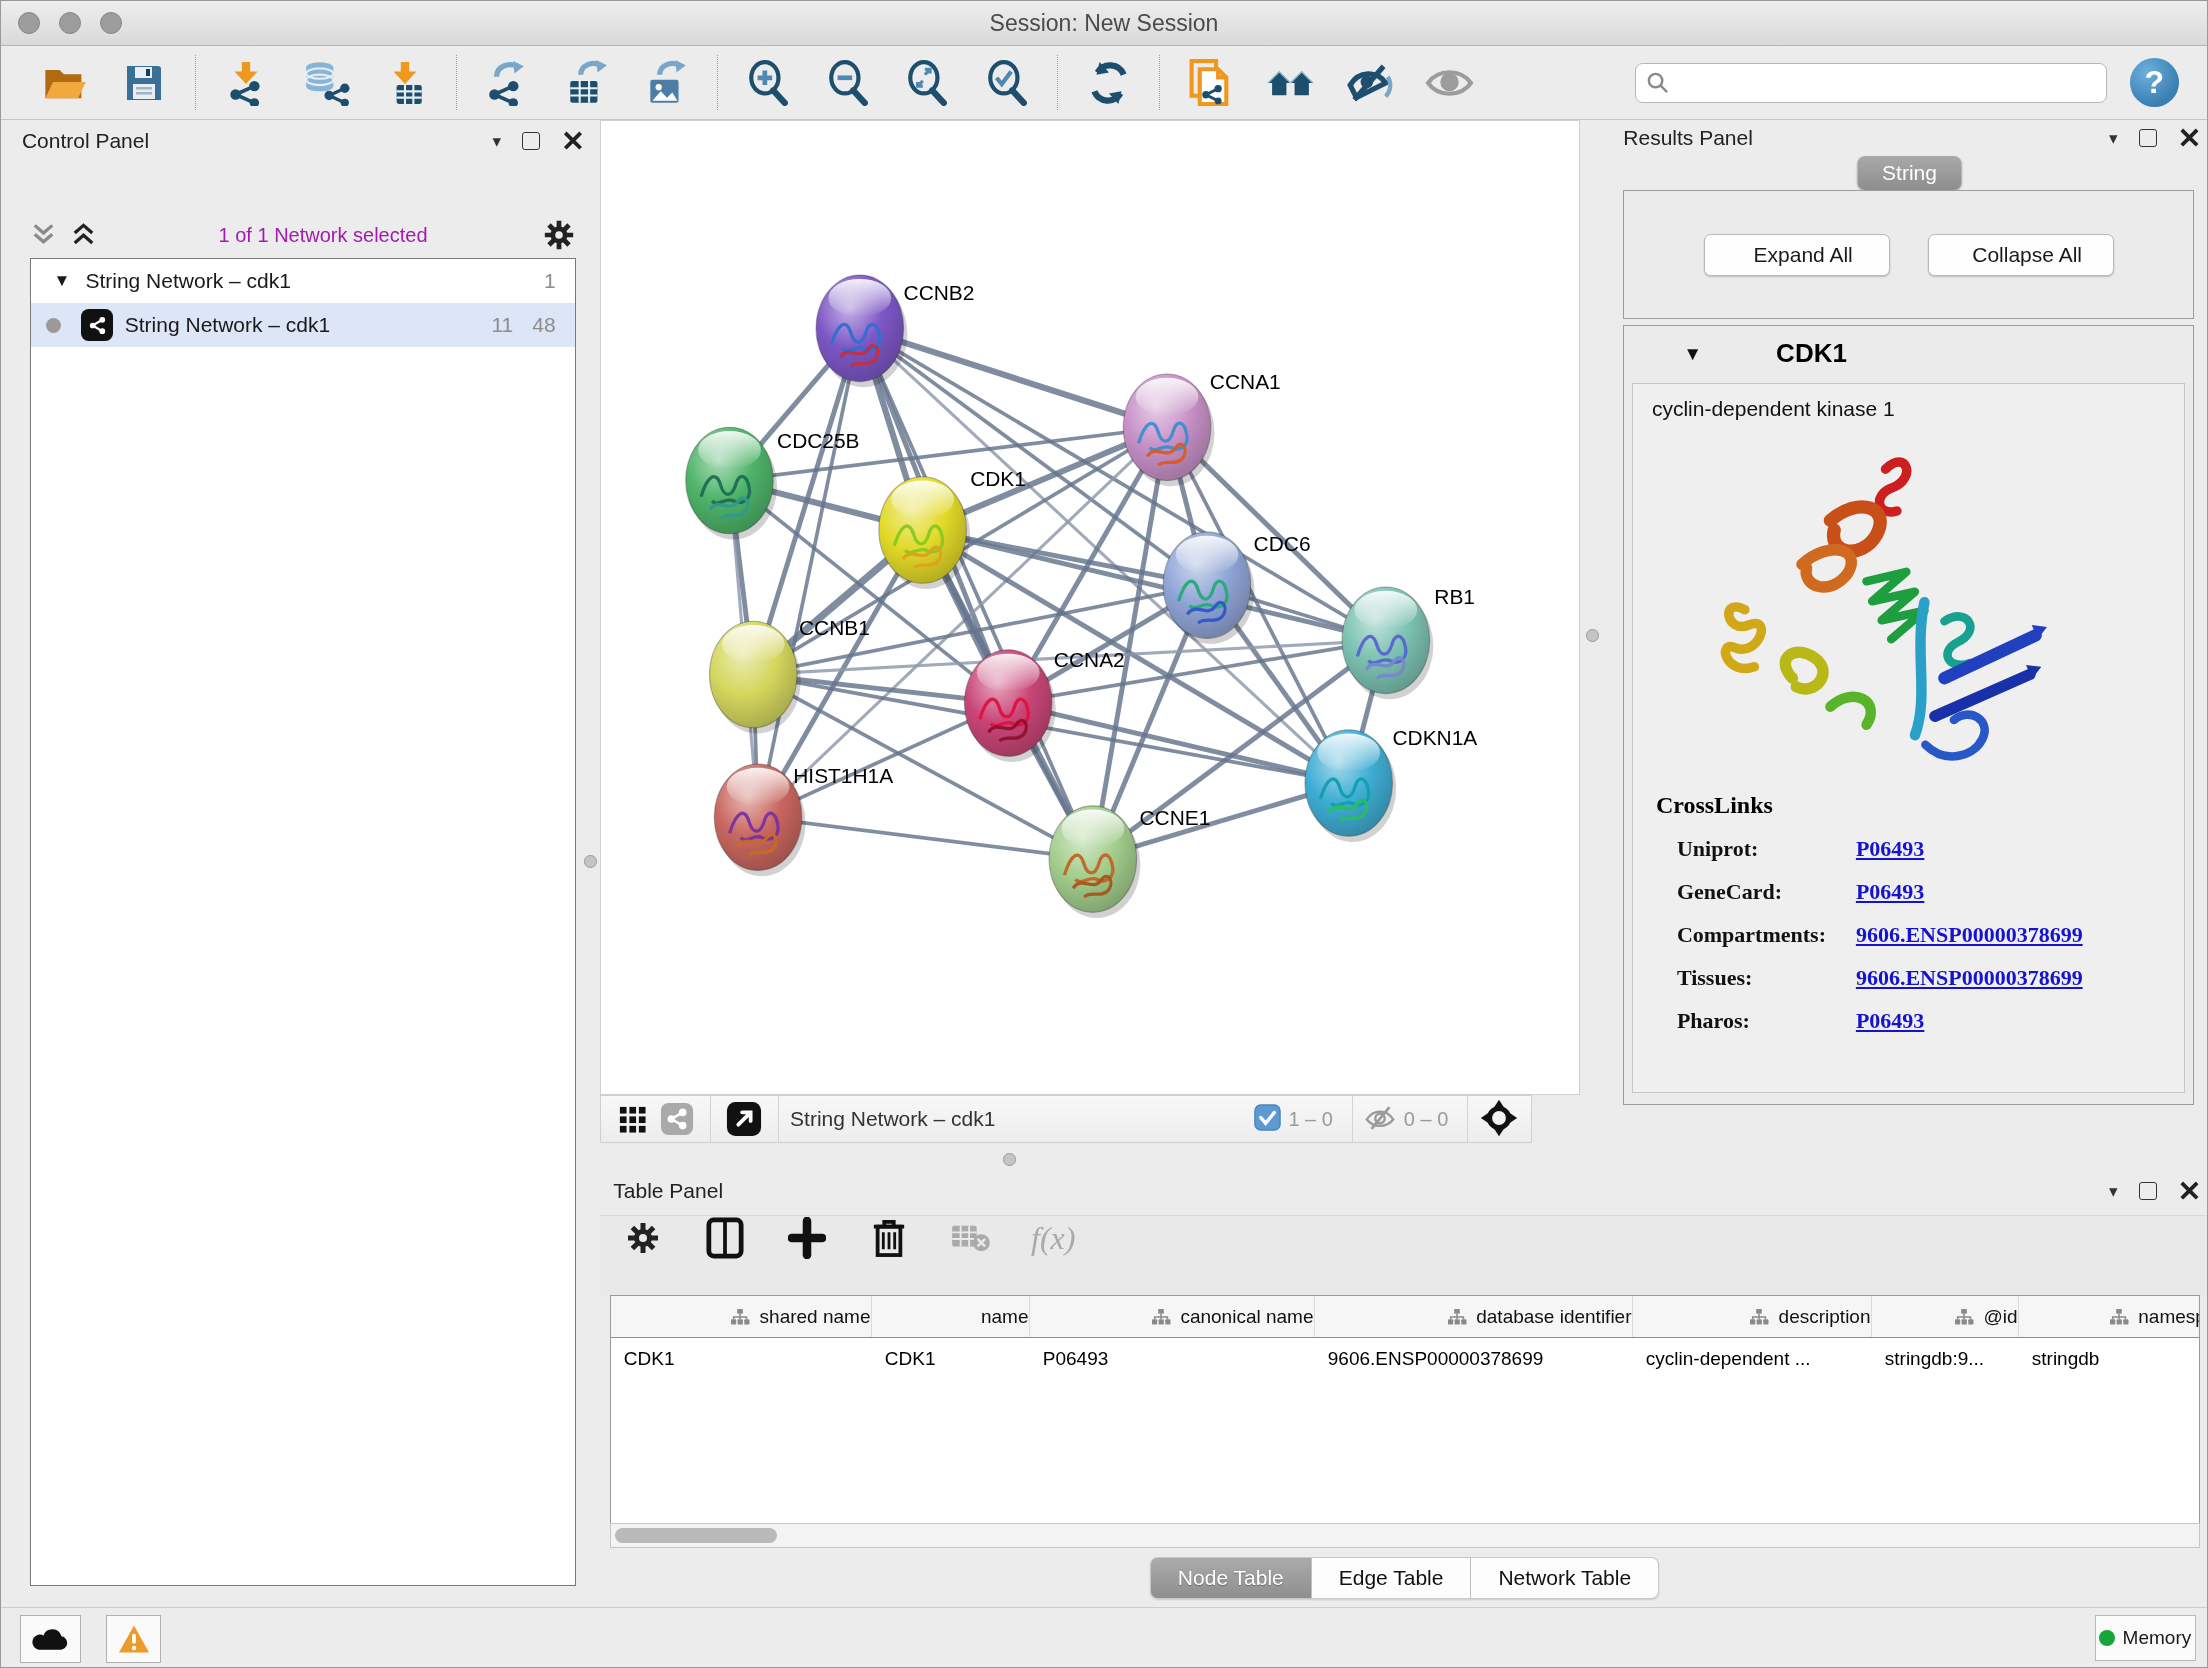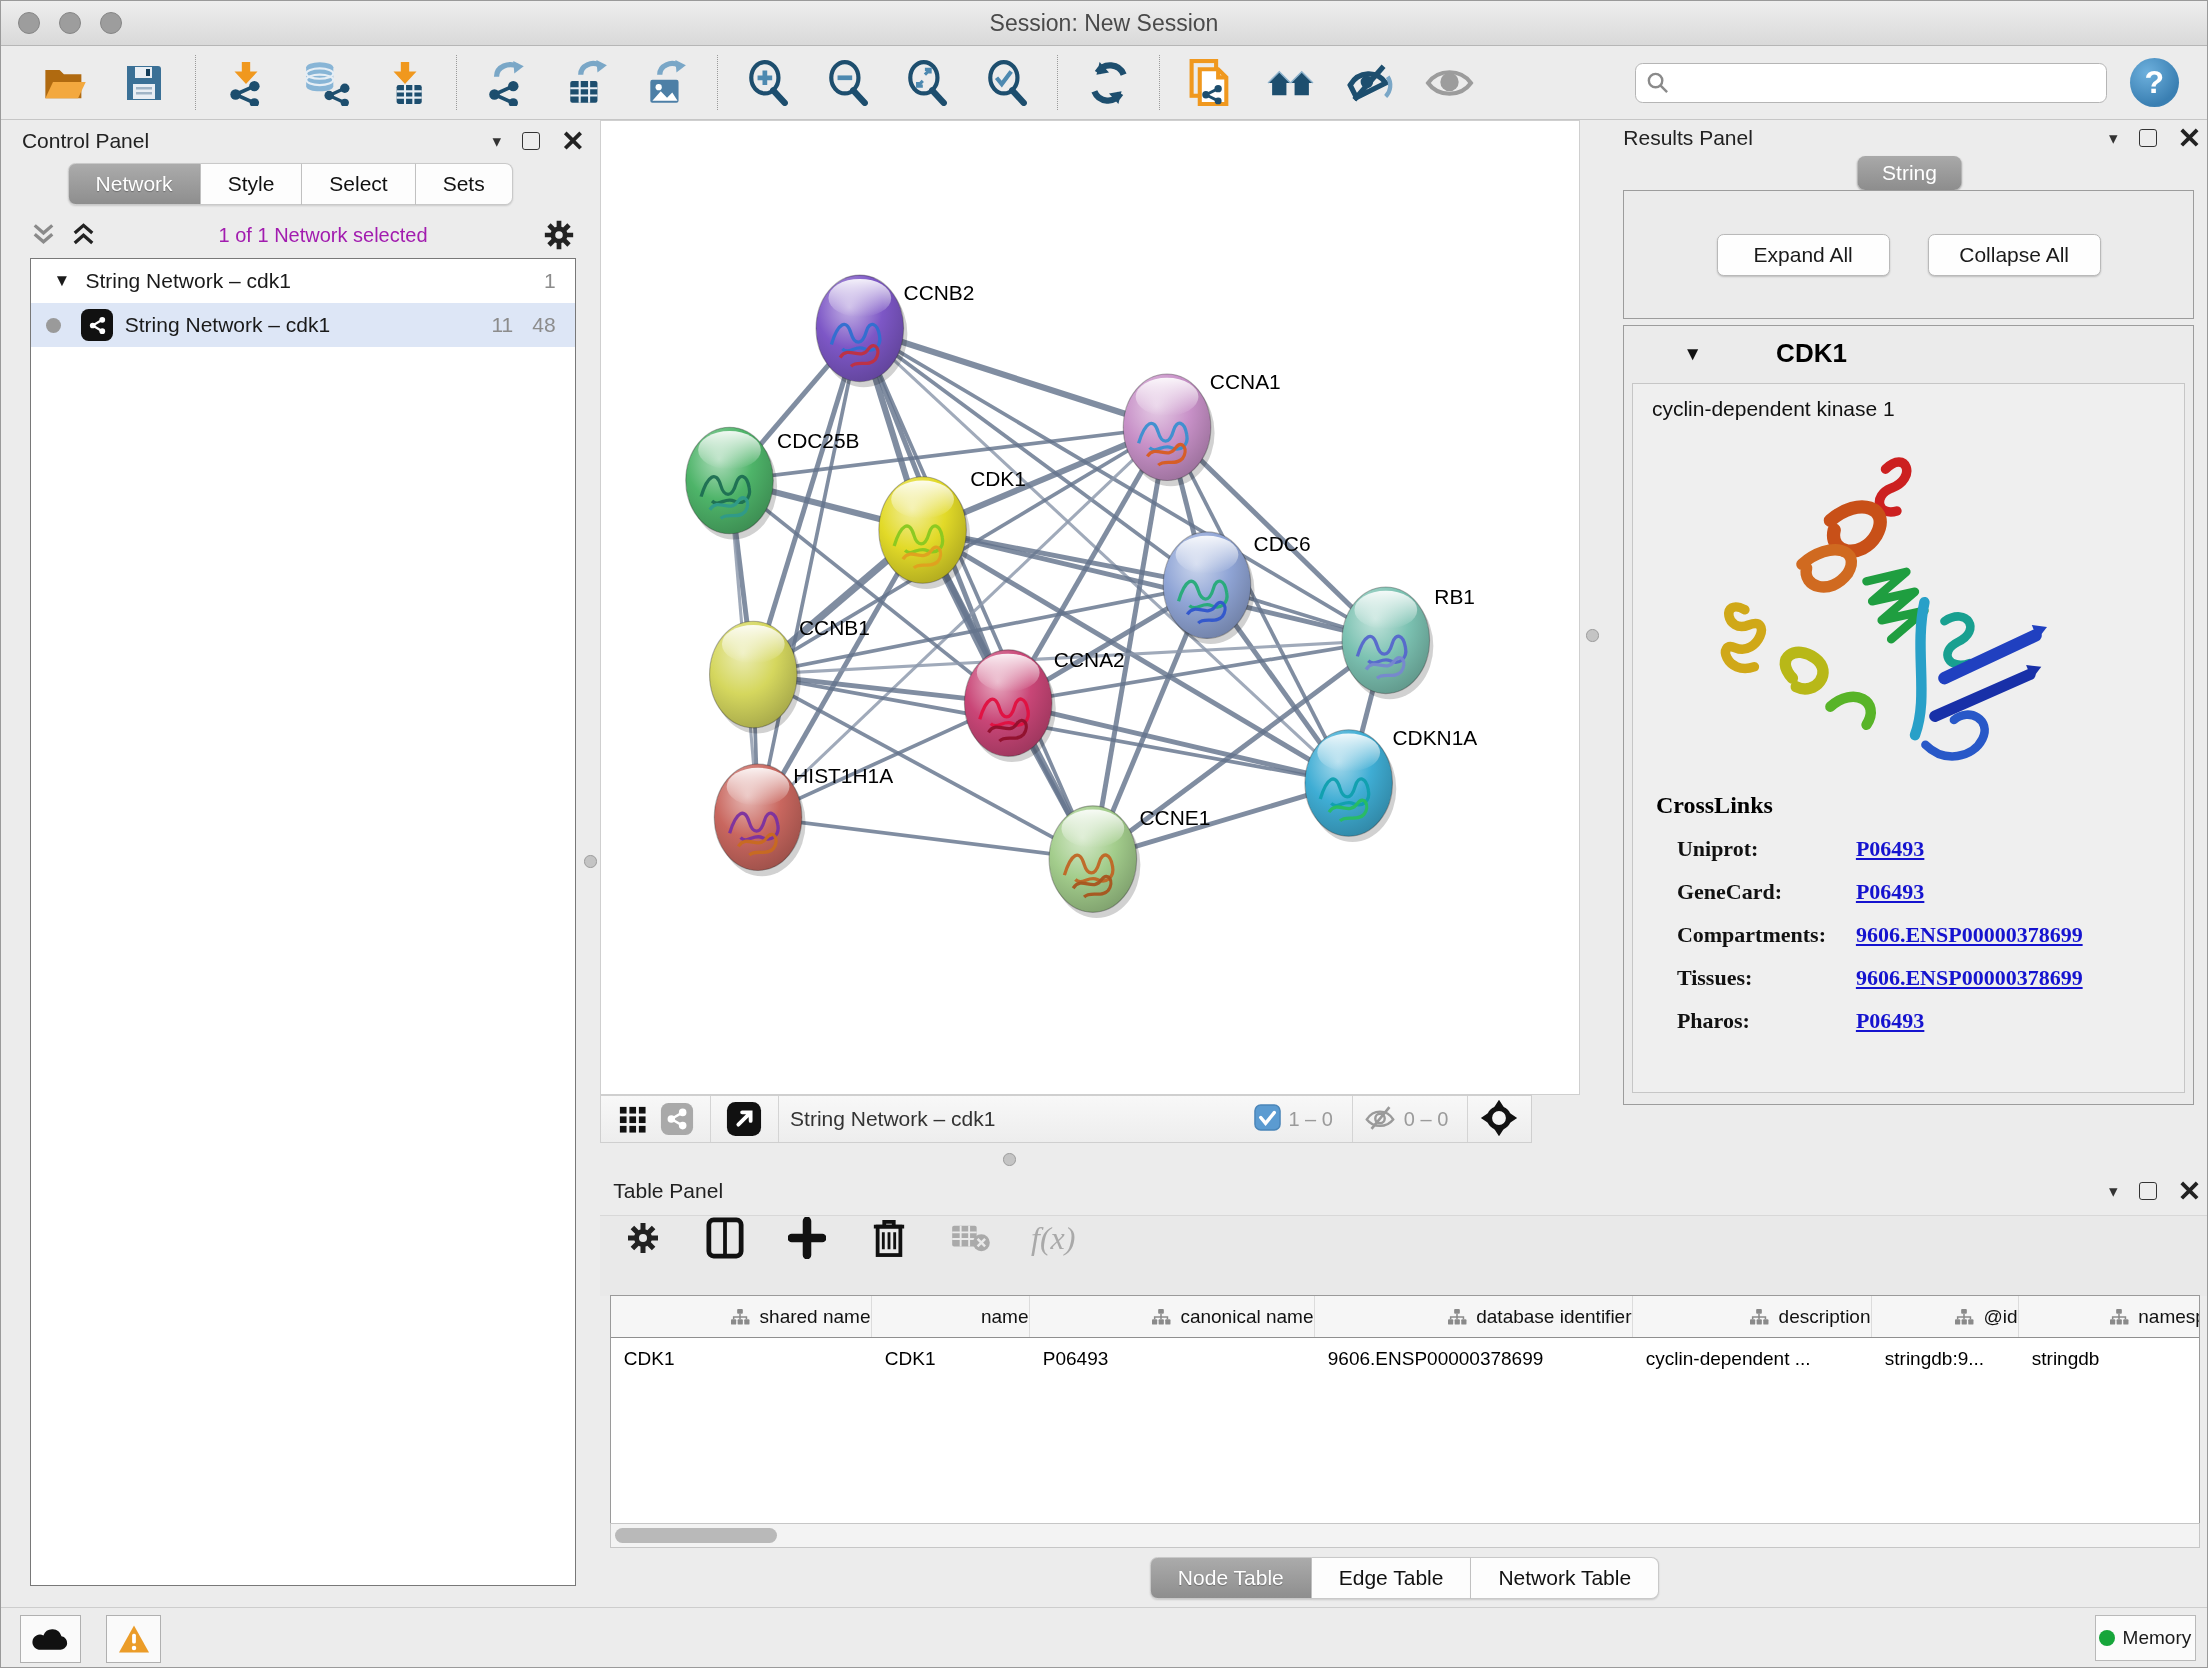--- a/index.html
+++ b/index.html
@@ -61,21 +61,21 @@
   .netlabel{font-size:22px;fill:#000;}
   
   .results-panel{position:absolute;left:1609px;top:119px;width:599px;height:1053px;}
   .stringtab{position:absolute;left:50%;transform:translateX(-50%);top:36px;height:34px;line-height:34px;
     padding:0 25px;font-size:21px;color:#fff;background:linear-gradient(#a9a9a9,#8d8d8d);
     border-radius:7.6px;box-shadow:0 1px 1.9px rgba(0,0,0,.3);cursor:pointer;}
   .rbox{position:absolute;left:13.3px;right:15px;border:1.9px solid #9c9c9c;background:#ebebeb;box-sizing:border-box;}
   .rbox.buttons{top:70px;height:129px;display:flex;align-items:center;justify-content:center;gap:38px;}
   .rbtn{min-width:171px;height:40px;background:#fefefe;border:1px solid #b9b9b9;border-radius:6.7px;
     font-size:21px;display:flex;align-items:center;justify-content:center;cursor:pointer;
-    box-shadow:0 1px 1.9px rgba(0,0,0,.2);}
+    box-shadow:0 1px 1.9px rgba(0,0,0,.2);padding-left:13px;}
   .rbox.entry{top:205px;height:780px;}
   .entryhead{height:55px;display:flex;align-items:center;}
   .entryhead .tri{margin-left:59px;font-size:19px;color:#111;}
   .entryhead .nm{margin-left:74px;font-size:26px;font-weight:bold;color:#000;}
   .entryinner{position:absolute;left:7.6px;right:7.6px;top:57px;bottom:11.4px;background:#efefef;
     border:1px solid #c6c6c6;overflow:hidden;}
   .edesc{margin:13.3px 0 0 19px;font-size:21px;color:#111;}
   .xl-title{margin:9.5px 0 0 23px;font-family:"Liberation Serif",serif;font-size:24px;font-weight:bold;color:#000;}
   .xl-row{display:flex;margin-left:44px;height:43px;align-items:flex-end;font-family:"Liberation Serif",serif;font-size:22px;font-weight:bold;}
   .xl-row .lab{width:179px;color:#111;}
@@ -301,26 +301,20 @@
   </div>
 
   <div class="control-panel">
     <div class="phead">
       <div class="ptitle">Control Panel</div>
       <div class="picons">
         <span class="pcollapse">▾</span>
         <span class="pfloat"></span>
         <span class="pclose">✕</span>
       </div>
-    </div>
-    <div class="ctabs">
-      <div class="tab active">Network</div>
-      <div class="tab">Style</div>
-      <div class="tab">Select</div>
-      <div class="tab">Sets</div>
     </div>
     <div class="cstatus">
       <svg width="27" height="28.5" viewBox="0 0 24 26" style="margin-right:13.3px;">
           <path d="M4 4 l8 7 8 -7 M4 12 l8 7 8 -7" fill="none" stroke="#8a8a8a" stroke-width="3"></path>
         </svg>
       <svg width="27" height="28.5" viewBox="0 0 24 26" style="margin-right:7.6px;">
           <path d="M4 11 l8 -7 8 7 M4 20 l8 -7 8 7" fill="none" stroke="#222" stroke-width="3"></path>
         </svg>
       <span class="txt">1 of 1 Network selected</span>
       <svg width="34" height="34" viewBox="0 0 36 36">

